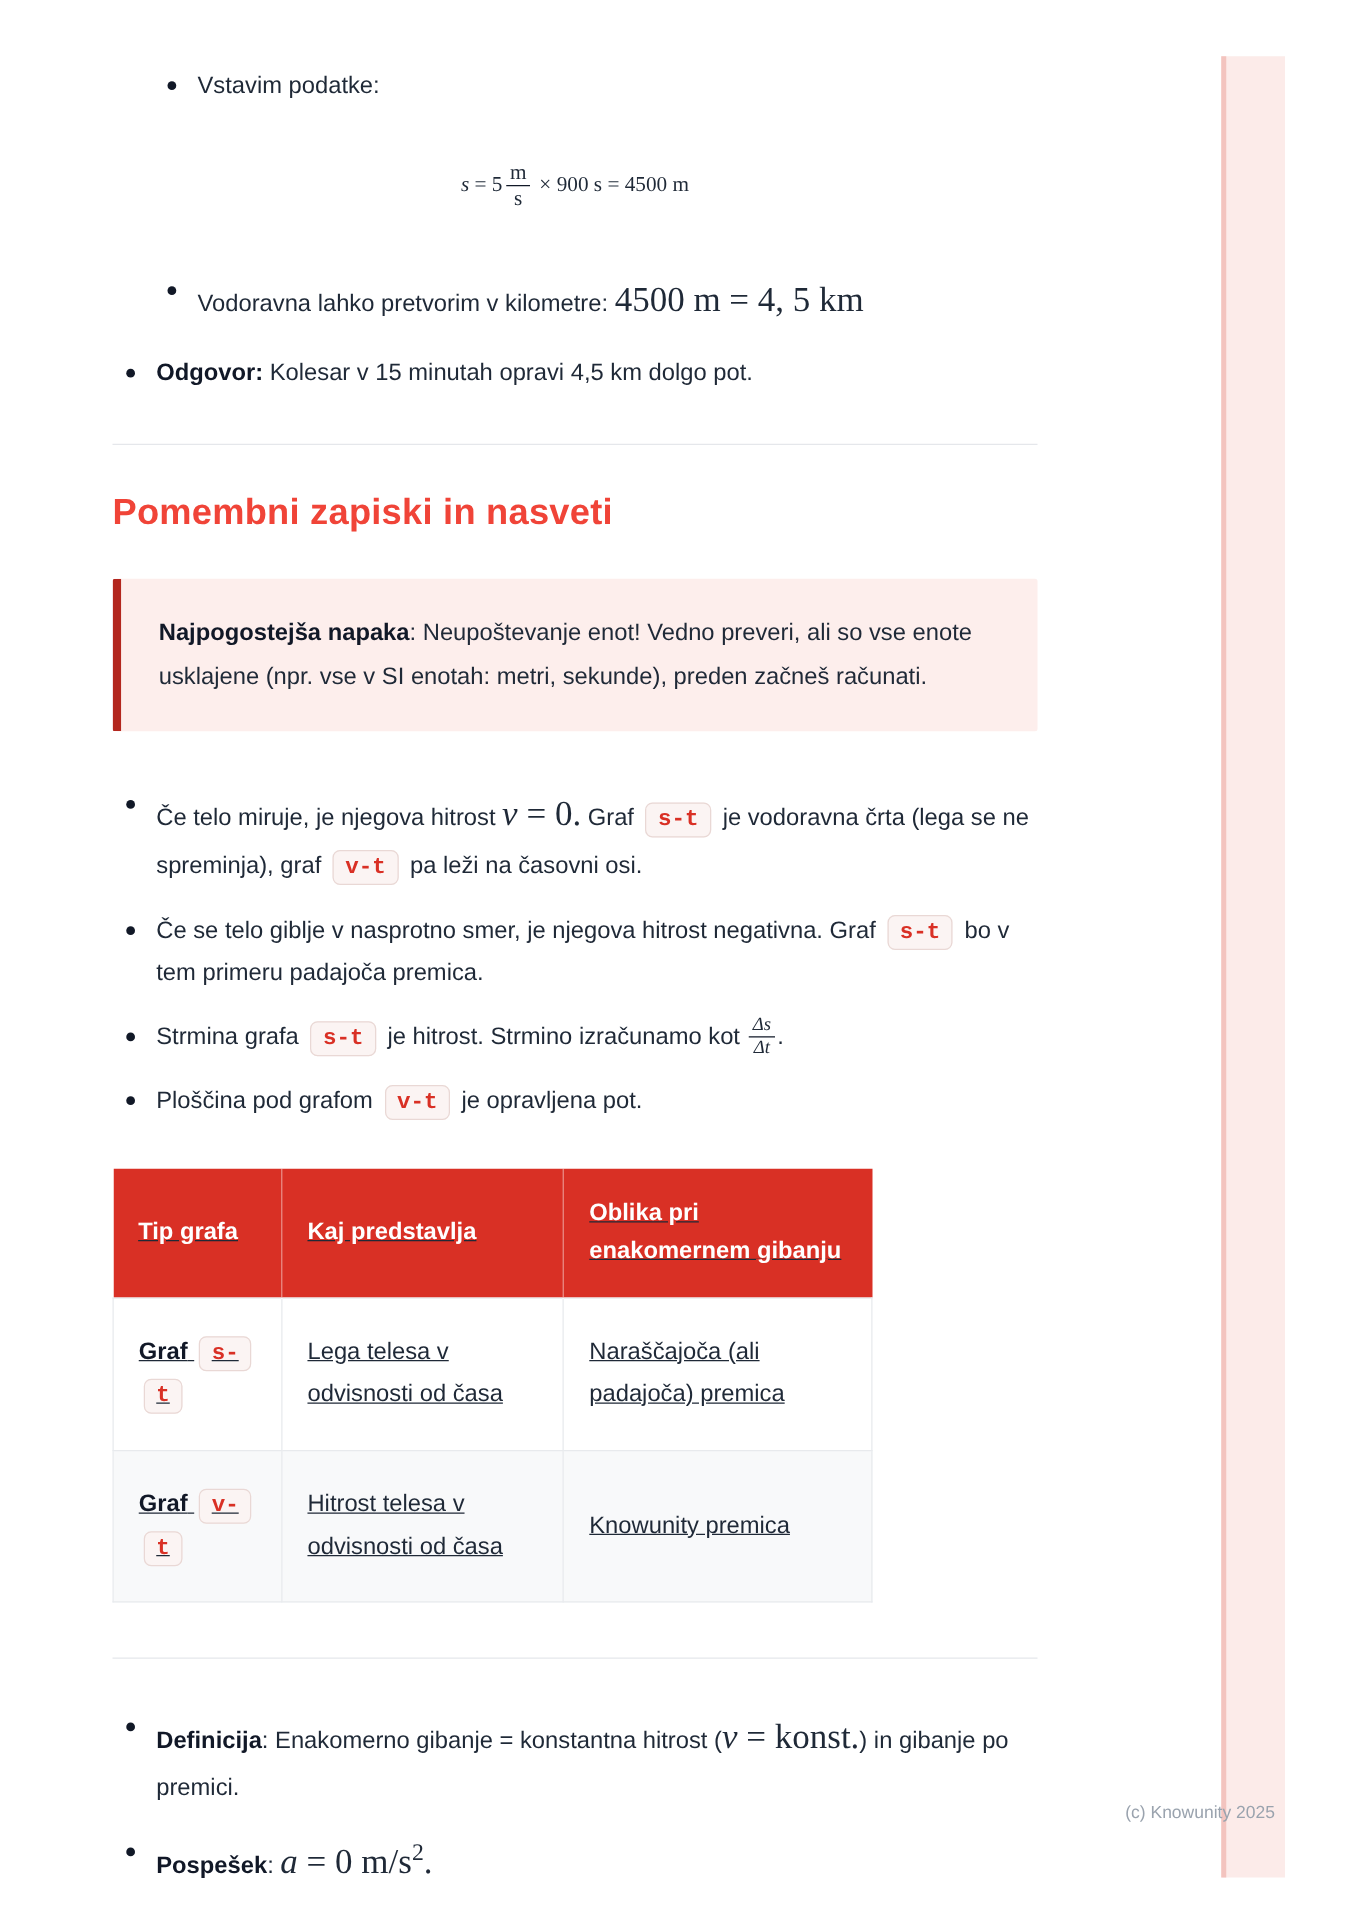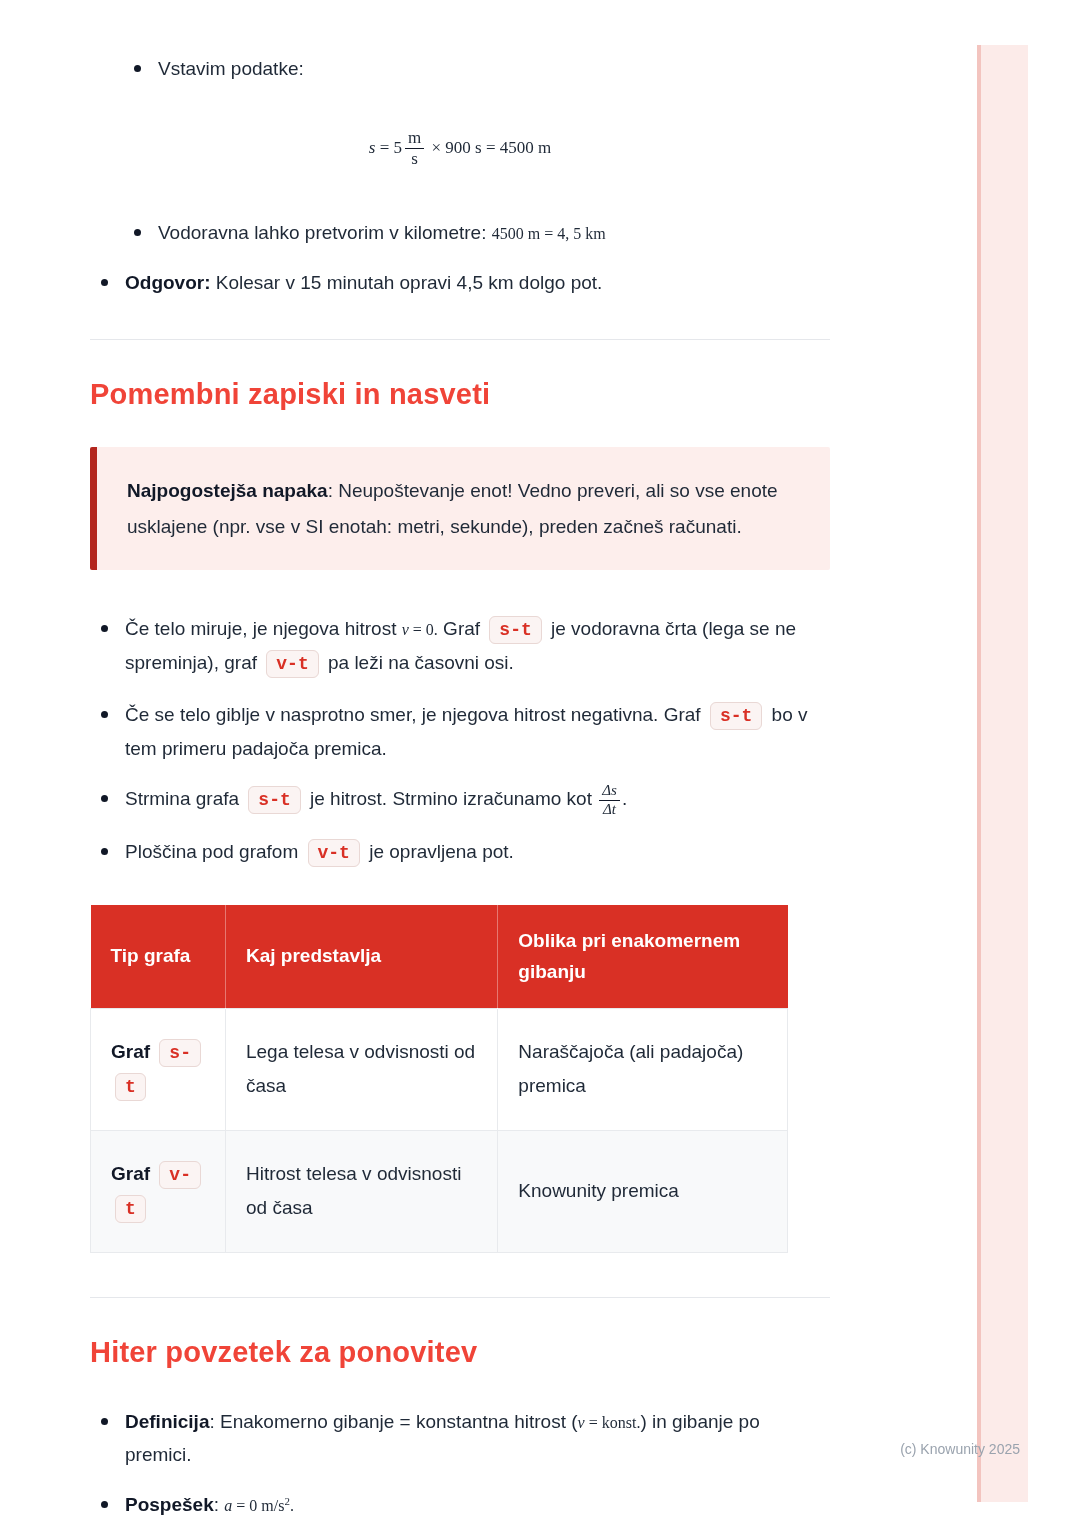--- a/index.html
+++ b/index.html
@@ -14,21 +14,21 @@
 
   
   .bullets { list-style: none; }
   .bullets > li { position: relative; padding-left: 35px; font-size: 19px; line-height: 1.75; margin-bottom: 17px; }
   .bullets > li::before { content: ""; position: absolute; left: 11px; top: 13px; width: 7px; height: 7px; border-radius: 50%; background: #111827; }
   .bullets.nested { margin-left: 33px; }
   .bullets.tight > li { margin-bottom: 0; }
   strong { font-weight: 700; color: #111827; }
 
   
-  .math { font-family: "Liberation Serif", serif; font-size: 16px; }
+  .math { font-family: "Liberation Serif", serif; font-size: 28px; }
   .math em { font-style: italic; }
   sup { font-size: 0.68em; }
 
   .formula-block { text-align: center; margin: 44px 0 48px; }
   .formula-block .math { font-size: 17px; }
   .frac { display: inline-block; text-align: center; vertical-align: middle; margin: 0 3px; font-family: "Liberation Serif", serif; }
   .frac .fnum { display: block; padding: 0 3px 1px; border-bottom: 1.4px solid #111827; line-height: 1.05; }
   .frac .fden { display: block; padding-top: 1px; line-height: 1.05; }
   .frac.small { font-size: 15px; font-style: italic; margin: 0 2px; }
 
@@ -54,21 +54,21 @@
   }
 
   .callout {
     background: var(--callout-bg, #fdeeec);
     border-left: 7px solid var(--callout-border, #b3261e);
     padding: 26px 30px; margin: 0 0 42px;
     font-size: 19px; line-height: 1.85; border-radius: 2px;
   }
 
   
-  .graph-table { width: 698px; border-collapse: collapse; margin: 36px 0 0; }
+  .graph-table { width: 608px; border-collapse: collapse; margin: 36px 0 0; text-decoration: underline; }
   .graph-table col.c1 { width: 125px; }
   .graph-table col.c2 { width: 300px; }
   .graph-table col.c3 { width: 315px; }
   .graph-table th {
     background: var(--table-header-red, #d93025);
     color: #ffffff; font-size: 19px; font-weight: 700;
     text-align: left; padding: 21px 20px; line-height: 1.6;
     border-right: 1px solid rgba(255,255,255,0.35);
   }
   .graph-table th:last-child { border-right: none; }
@@ -157,21 +157,20 @@
       <tr>
         <td><span class="nowrap"><strong>Graf</strong> <code class="chip">v-t</code></span></td>
         <td>Hitrost telesa v odvisnosti od časa</td>
         <td>Knowunity premica</td>
       </tr>
     </tbody>
   </table>
 
   <hr class="divider" style="margin-top:44px;">
 
-  <h2 class="section-title">Hiter povzetek za ponovitev</h2>
 
   <ul class="bullets">
     <li><strong>Definicija</strong><span>: Enakomerno gibanje = konstantna hitrost (</span><span class="math"><em>v</em><span> = konst.</span></span><span>) in gibanje po premici.</span></li>
     <li><strong>Pospešek</strong><span>: </span><span class="math"><em>a</em><span> = 0 m/s</span><sup>2</sup><span>.</span></span></li>
 
   </ul>
 
 </div>
 
 <div class="footer">(c) Knowunity 2025</div>

